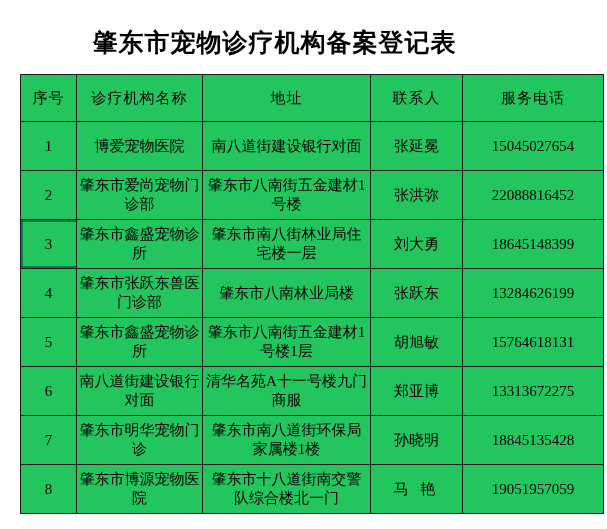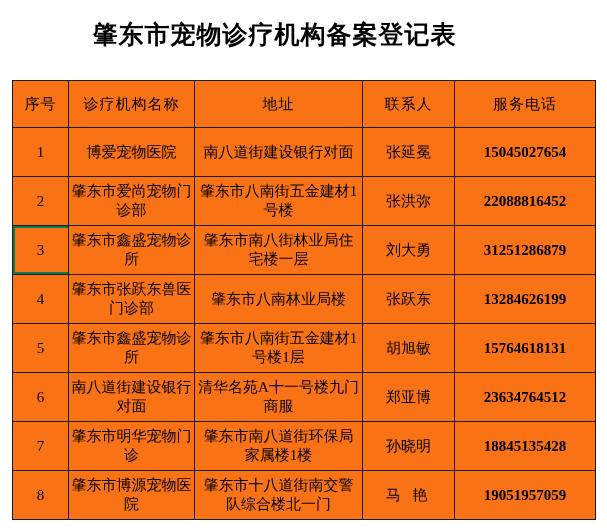--- a/index.html
+++ b/index.html
@@ -12,42 +12,41 @@
     height: 529px;
     overflow: hidden;
     font-family: "Liberation Serif", "DejaVu Serif", serif;
     color: #000000;
   }
   .page {
     position: relative;
     width: 549px;
     height: 529px;
     box-sizing: border-box;
-    padding: 0;
+    padding: 8px;
     background: #ffffff;
   }
   .doc-title {
     text-align: center;
     font-size: 25px;
     font-weight: bold;
     letter-spacing: 1px;
     padding-top: 20px;
     padding-bottom: 16px;
     line-height: 1.2;
     font-family: "Liberation Serif", "DejaVu Serif", serif;
   }
   .table-wrap {
     padding: 0 12px;
   }
   table.reg-table {
     width: 583px;
     border-collapse: collapse;
     table-layout: fixed;
-    background: #f97316;
-    margin-top: 14px;
+    background: #22c55e;
   }
   table.reg-table th,
   table.reg-table td {
     border: 1px solid #1a1a1a;
     text-align: center;
     vertical-align: middle;
     font-size: 15px;
     line-height: 1.25;
     padding: 5px 2px;
     font-family: "Liberation Serif", "DejaVu Serif", serif;
@@ -62,21 +61,21 @@
   table.reg-table td {
     height: 38px;
   }
   col.c-idx    { width: 56px; }
   col.c-name   { width: 126px; }
   col.c-addr   { width: 168px; }
   col.c-person { width: 92px; }
   col.c-phone  { width: 141px; }
 
   .cell-idx { font-size: 16px; }
-  .cell-phone { letter-spacing: 0px; font-size: 15px; font-weight: bold; }
+  .cell-phone { letter-spacing: 0px; font-size: 15px; }
   .cell-person.spaced { letter-spacing: 4px; }
   .highlight-left {
     box-shadow: inset 2px 0 0 0 #0f7a52, inset 0 2px 0 0 #0f7a52, inset 0 -2px 0 0 #0f7a52;
   }
 </style>
 </head>
 <body>
 
 <div class="page">
 
@@ -113,42 +112,42 @@
           <td>肇东市爱尚宠物门诊部</td>
           <td>肇东市八南街五金建材1号楼</td>
           <td class="cell-person">张洪弥</td>
           <td class="cell-phone">22088816452</td>
         </tr>
         <tr>
           <td class="cell-idx highlight-left">3</td>
           <td>肇东市鑫盛宠物诊所</td>
           <td>肇东市南八街林业局住宅楼一层</td>
           <td class="cell-person">刘大勇</td>
-          <td class="cell-phone">31251286879</td>
+          <td class="cell-phone">18645148399</td>
         </tr>
         <tr>
           <td class="cell-idx">4</td>
           <td>肇东市张跃东兽医门诊部</td>
           <td>肇东市八南林业局楼</td>
           <td class="cell-person">张跃东</td>
           <td class="cell-phone">13284626199</td>
         </tr>
         <tr>
           <td class="cell-idx">5</td>
           <td>肇东市鑫盛宠物诊所</td>
           <td>肇东市八南街五金建材1号楼1层</td>
           <td class="cell-person">胡旭敏</td>
           <td class="cell-phone">15764618131</td>
         </tr>
         <tr>
           <td class="cell-idx">6</td>
           <td>南八道街建设银行对面</td>
           <td>清华名苑A十一号楼九门商服</td>
           <td class="cell-person">郑亚博</td>
-          <td class="cell-phone">23634764512</td>
+          <td class="cell-phone">13313672275</td>
         </tr>
         <tr>
           <td class="cell-idx">7</td>
           <td>肇东市明华宠物门诊</td>
           <td>肇东市南八道街环保局家属楼1楼</td>
           <td class="cell-person">孙晓明</td>
           <td class="cell-phone">18845135428</td>
         </tr>
         <tr>
           <td class="cell-idx">8</td>

